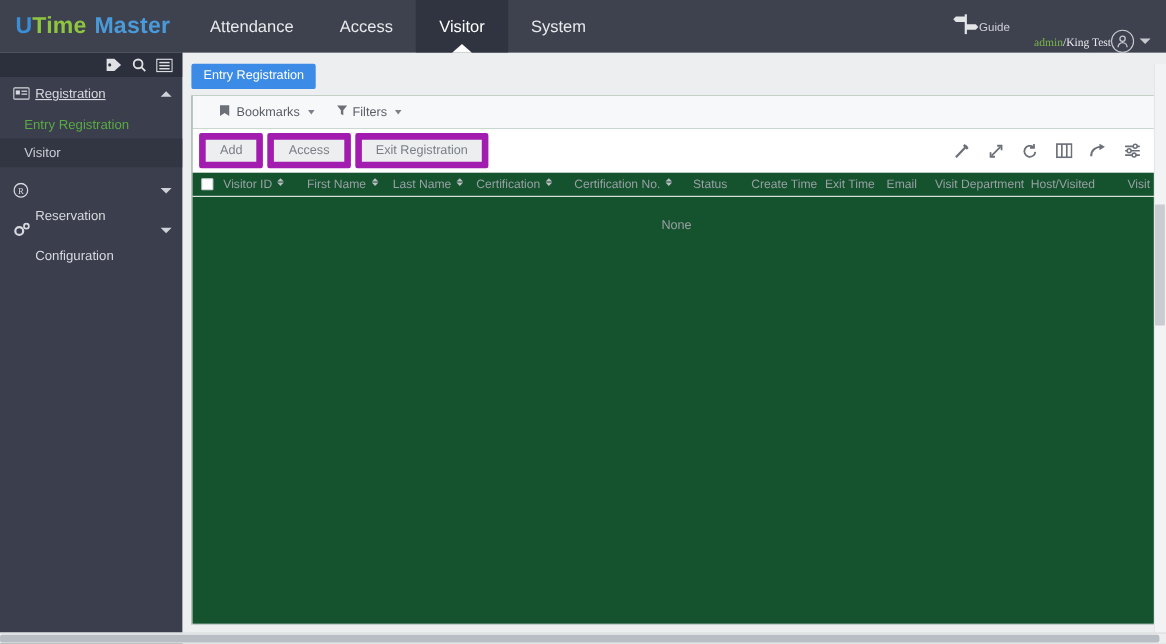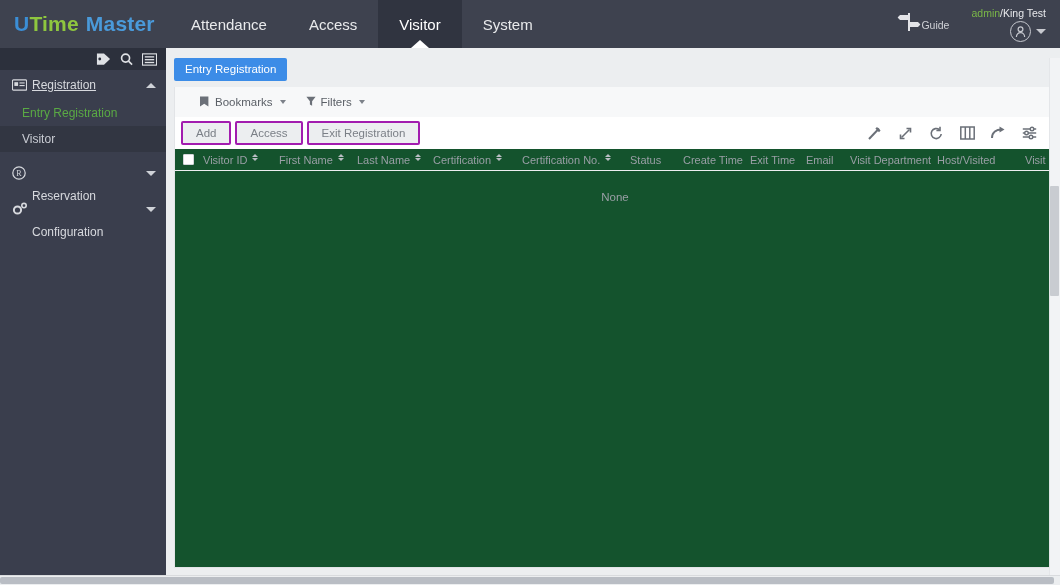--- a/index.html
+++ b/index.html
@@ -36,22 +36,22 @@
     width:0;height:0; border-left:9px solid transparent; border-right:9px solid transparent;
     border-bottom:8px solid #ffffff;
   }
 
   .topright { margin-left:auto; display:flex; align-items:stretch; }
   .guide {
     display:flex; flex-direction:row; align-items:center; justify-content:center;
     padding:0 16px; color:#d9dade; cursor:pointer;
   }
   .guide .glabel { font-size:10.5px; margin-top:2px; color:#cfd1d6; }
-  .userbox { display:flex; flex-direction:column; align-items:flex-end;
-             justify-content:center; padding:0 14px 0 6px; }
+  .userbox { display:flex; align-items:flex-end;
+             justify-content:center; padding:0 14px 0 6px;font-family:Liberation Serif, serif; }
   .uname { font-size:10.5px; line-height:12px; margin-bottom:2px; white-space:nowrap;}
   .uname .u-admin { color:#7ab648; }
   .uname .u-rest  { color:#e8e9ec; }
   .uavatar-row { display:flex; align-items:center; gap:5px; }
   .avatar-circle {
     width:21px; height:21px; border-radius:50%; border:1.4px solid #c7c9cf;
     display:flex; align-items:center; justify-content:center;
   }
   .caret-dn { width:0;height:0;border-left:5px solid transparent;
     border-right:5px solid transparent;border-top:5px solid #c7c9cf; }
@@ -104,21 +104,21 @@
   }
   .fbtn { display:flex; align-items:center; gap:5px; cursor:pointer; }
   .fbtn .caret { width:0;height:0;border-left:3.5px solid transparent;
     border-right:3.5px solid transparent;border-top:4px solid #7c8189; margin-left:2px;}
 
   .actionrow {
     display:flex; align-items:center; padding:4px 8px 4px 6px; gap:4px;
     background:#ffffff;
   }
   .abtn {
-    background:#eceef0; border:2px solid #a21caf; color:#7a7f86;
+    background:#eceef0; border:6px solid #a21caf; color:#7a7f86;
     font-size:11.5px; padding:4px 13px; border-radius:2px; cursor:pointer;
     font-family:"Liberation Sans", sans-serif;
   }
   .tools { margin-left:auto; display:flex; align-items:center; gap:16px;
            padding-right:10px; }
   .tools span { cursor:pointer; line-height:0; }
 
   .thead {
     display:flex; align-items:center; height:22px; font-size:11px;
     color:#9a9fa6; border-bottom:1px solid #edeef0; padding-left:8px;

